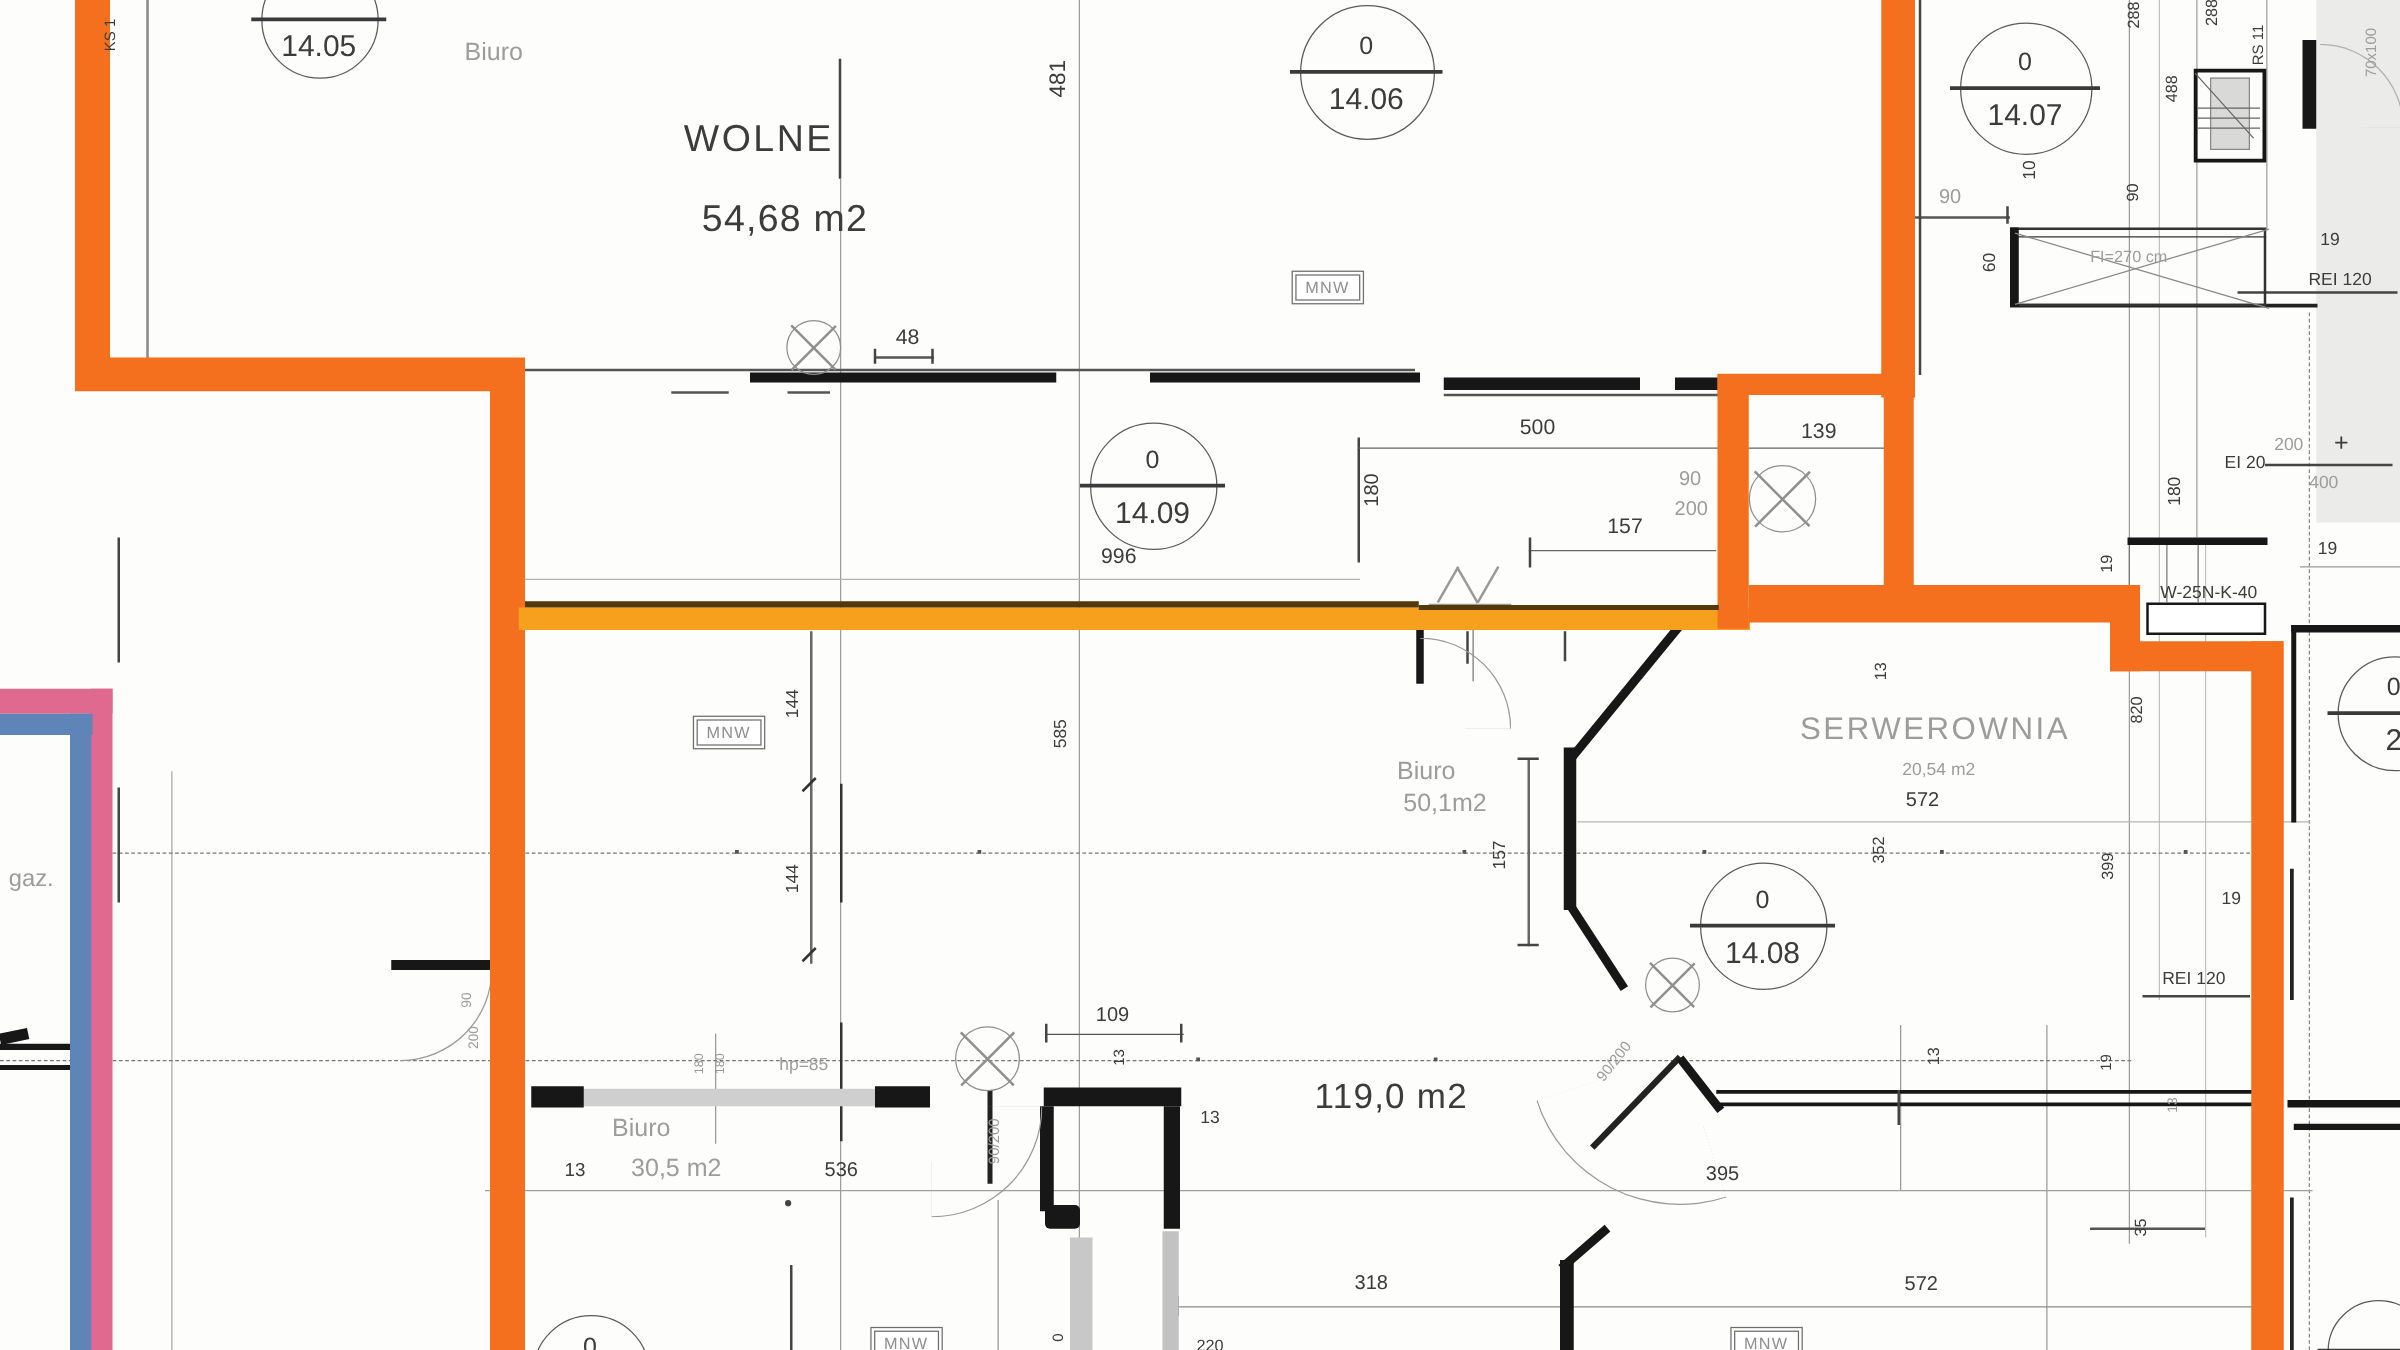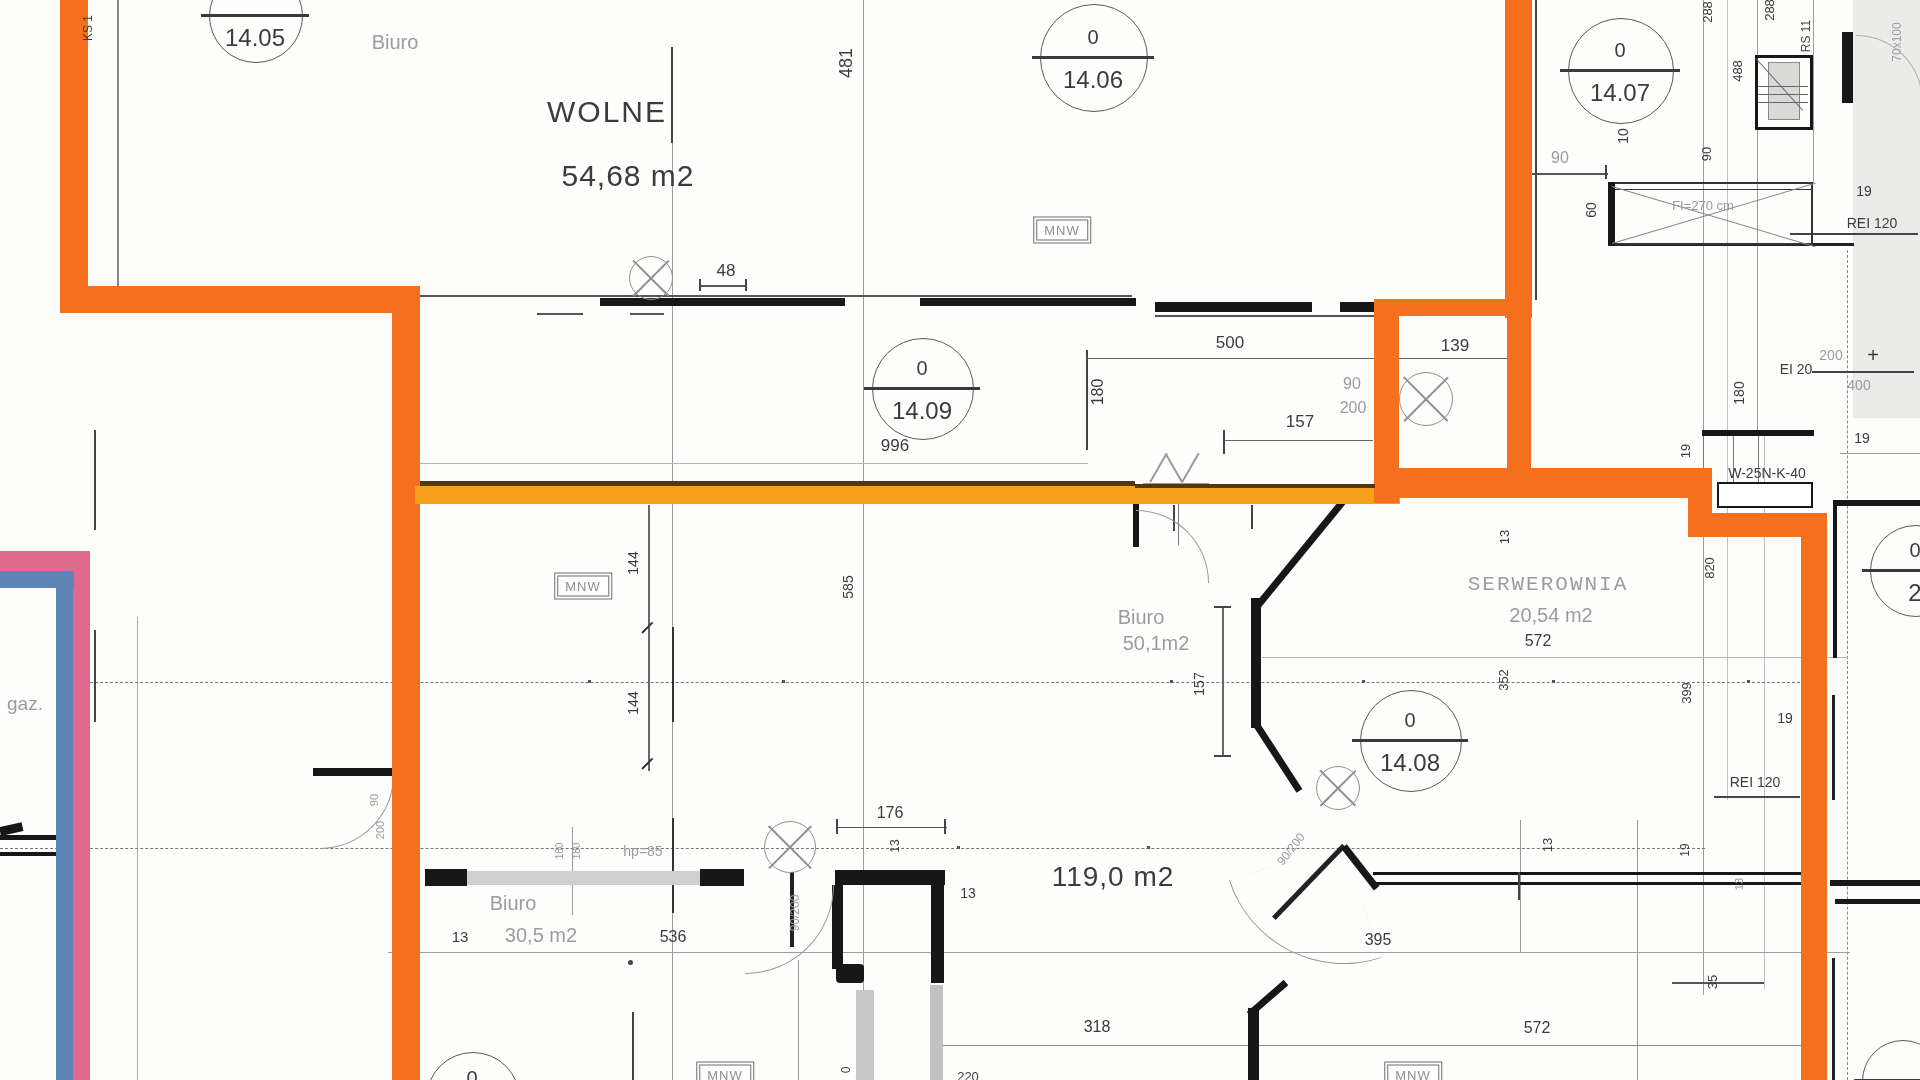--- a/index.html
+++ b/index.html
@@ -226,22 +226,22 @@
       <div class="mnw" style="left: 1413px; top: 1075px;">MNW</div>
       <div class="dx" style="left: 629px; top: 256px; width: 42px; height: 42px;"></div>
       <div class="dx" style="left: 1399px; top: 372px; width: 52px; height: 52px;"></div>
       <div class="dx" style="left: 764px; top: 821px; width: 50px; height: 50px;"></div>
       <div class="dx" style="left: 1316px; top: 766px; width: 42px; height: 42px;"></div>
     </div>
   <div id="labels">
       <span class="lab c-g" style="left: 395px; top: 42px; font-size: 20px; transform: translate(-50%, -50%);">Biuro</span>
       <span class="lab c-d" style="left: 607px; top: 112px; font-size: 30px; letter-spacing: 2px; transform: translate(-50%, -50%);">WOLNE</span>
       <span class="lab c-d" style="left: 628px; top: 176px; font-size: 30px; letter-spacing: 1px; transform: translate(-50%, -50%);">54,68 m2</span>
-      <span class="lab c-g" style="left: 1548px; top: 584px; font-size: 21px; letter-spacing: 2px; transform: translate(-50%, -50%); font-family: Liberation Mono, monospace;">SERWEROWNIA</span>
-      <span class="lab c-g" style="left: 1551px; top: 615px; font-size: 20px; transform: translate(-50%, -50%);">20,54 m2</span>
+      <span class="lab c-g" style="left: 1548px; top: 584px; font-size: 25px; letter-spacing: 2px; transform: translate(-50%, -50%);">SERWEROWNIA</span>
+      <span class="lab c-g" style="left: 1551px; top: 615px; font-size: 14px; transform: translate(-50%, -50%);">20,54 m2</span>
       <span class="lab c-g" style="left: 1141px; top: 617px; font-size: 20px; transform: translate(-50%, -50%);">Biuro</span>
       <span class="lab c-g" style="left: 1156px; top: 643px; font-size: 20px; transform: translate(-50%, -50%);">50,1m2</span>
       <span class="lab c-d" style="left: 1113px; top: 877px; font-size: 28px; letter-spacing: 1px; transform: translate(-50%, -50%);">119,0 m2</span>
       <span class="lab c-g" style="left: 513px; top: 903px; font-size: 20px; transform: translate(-50%, -50%);">Biuro</span>
       <span class="lab c-g" style="left: 541px; top: 935px; font-size: 20px; transform: translate(-50%, -50%);">30,5 m2</span>
       <span class="lab c-g" style="left: 25px; top: 703px; font-size: 19px; transform: translate(-50%, -50%);">gaz.</span>
       <span class="lab c-d" style="left: 726px; top: 270px; font-size: 17px; transform: translate(-50%, -50%);">48</span>
       <span class="lab c-d" style="left: 846px; top: 63px; font-size: 18px; transform: translate(-50%, -50%) rotate(-90deg);">481</span>
       <span class="lab c-d" style="left: 895px; top: 445px; font-size: 17px; transform: translate(-50%, -50%);">996</span>
       <span class="lab c-d" style="left: 1230px; top: 342px; font-size: 17px; transform: translate(-50%, -50%);">500</span>
@@ -274,21 +274,21 @@
       <span class="lab c-d" style="left: 1709px; top: 568px; font-size: 13px; transform: translate(-50%, -50%) rotate(-90deg);">820</span>
       <span class="lab c-d" style="left: 1538px; top: 641px; font-size: 16px; transform: translate(-50%, -50%);">572</span>
       <span class="lab c-d" style="left: 1503px; top: 680px; font-size: 13px; transform: translate(-50%, -50%) rotate(-90deg);">352</span>
       <span class="lab c-d" style="left: 1686px; top: 693px; font-size: 13px; transform: translate(-50%, -50%) rotate(-90deg);">399</span>
       <span class="lab c-d" style="left: 1785px; top: 718px; font-size: 14px; transform: translate(-50%, -50%);">19</span>
       <span class="lab c-d" style="left: 1755px; top: 782px; font-size: 14px; transform: translate(-50%, -50%);">REI 120</span>
       <span class="lab c-d" style="left: 633px; top: 563px; font-size: 14px; transform: translate(-50%, -50%) rotate(-90deg);">144</span>
       <span class="lab c-d" style="left: 633px; top: 703px; font-size: 14px; transform: translate(-50%, -50%) rotate(-90deg);">144</span>
       <span class="lab c-d" style="left: 848px; top: 587px; font-size: 14px; transform: translate(-50%, -50%) rotate(-90deg);">585</span>
       <span class="lab c-d" style="left: 1199px; top: 684px; font-size: 14px; transform: translate(-50%, -50%) rotate(-90deg);">157</span>
-      <span class="lab c-d" style="left: 890px; top: 813px; font-size: 16px; transform: translate(-50%, -50%);">176</span>
+      <span class="lab c-d" style="left: 890px; top: 813px; font-size: 16px; transform: translate(-50%, -50%);">109</span>
       <span class="lab c-d" style="left: 895px; top: 846px; font-size: 12px; transform: translate(-50%, -50%) rotate(-90deg);">13</span>
       <span class="lab c-d" style="left: 968px; top: 893px; font-size: 14px; transform: translate(-50%, -50%);">13</span>
       <span class="lab c-d" style="left: 1547px; top: 845px; font-size: 13px; transform: translate(-50%, -50%) rotate(-90deg);">13</span>
       <span class="lab c-d" style="left: 1685px; top: 850px; font-size: 12px; transform: translate(-50%, -50%) rotate(-90deg);">19</span>
       <span class="lab c-g" style="left: 1739px; top: 884px; font-size: 11px; transform: translate(-50%, -50%) rotate(-90deg);">13</span>
       <span class="lab c-g" style="left: 643px; top: 851px; font-size: 14px; transform: translate(-50%, -50%);">hp=85</span>
       <span class="lab c-g" style="left: 560px; top: 851px; font-size: 10px; transform: translate(-50%, -50%) rotate(-90deg);">180</span>
       <span class="lab c-g" style="left: 577px; top: 851px; font-size: 10px; transform: translate(-50%, -50%) rotate(-90deg);">180</span>
       <span class="lab c-g" style="left: 795px; top: 913px; font-size: 12px; transform: translate(-50%, -50%) rotate(-90deg);">90/200</span>
       <span class="lab c-g" style="left: 1291px; top: 849px; font-size: 12px; transform: translate(-50%, -50%) rotate(-52deg);">90/200</span>

